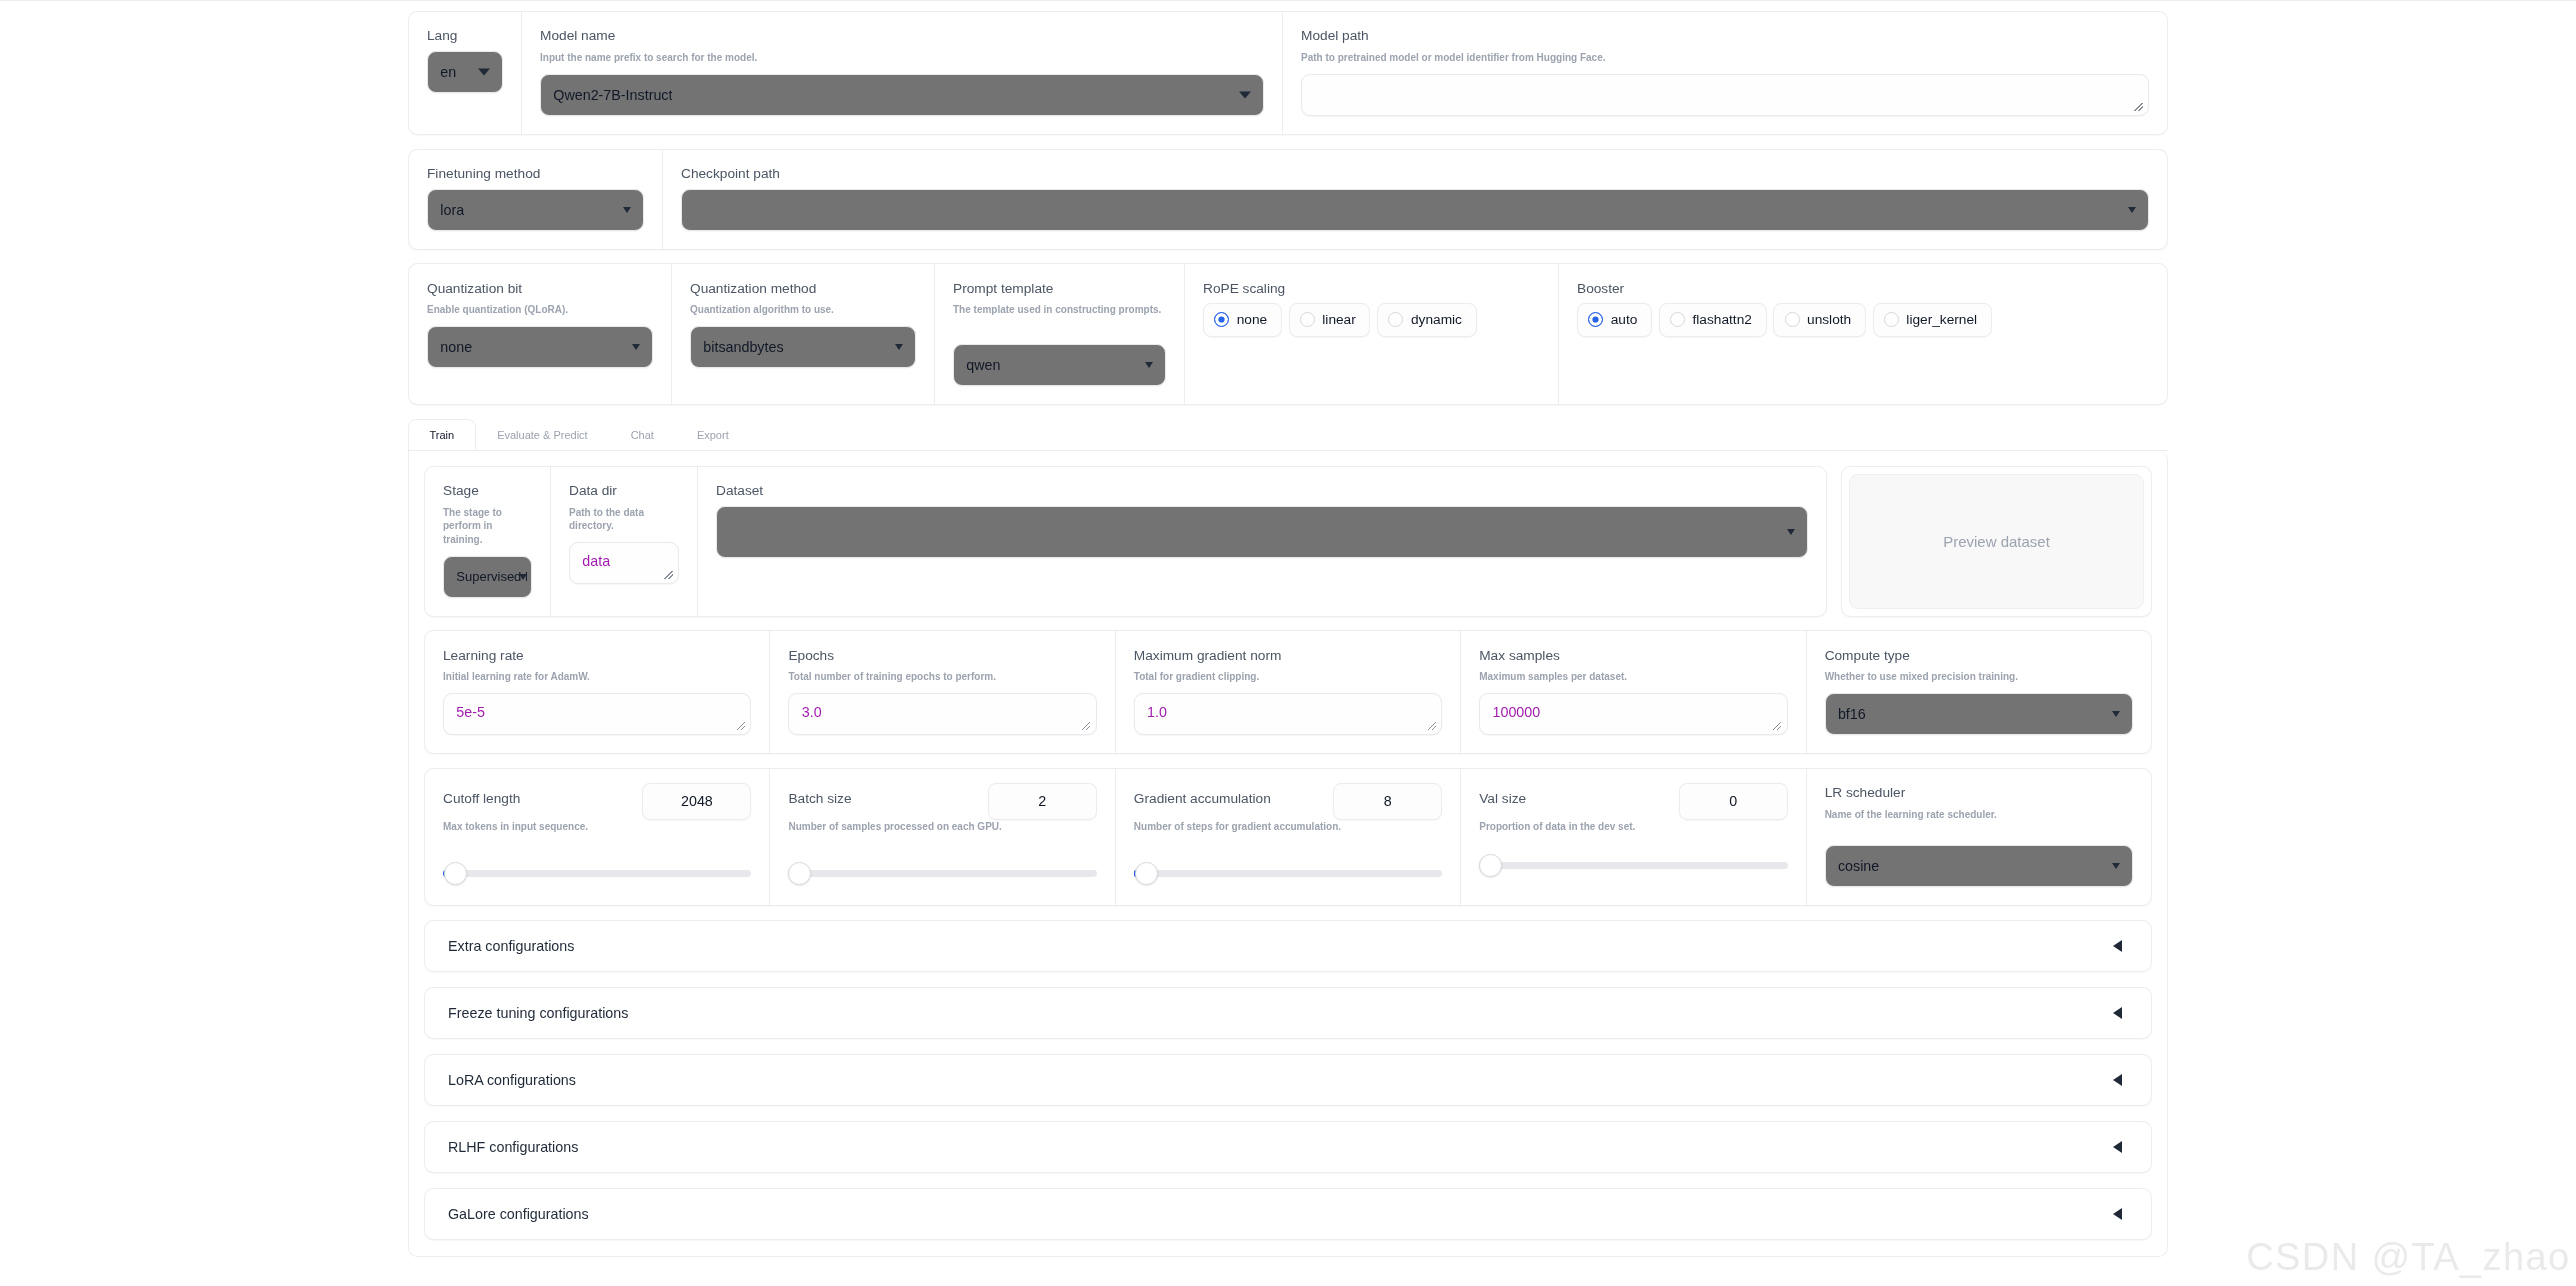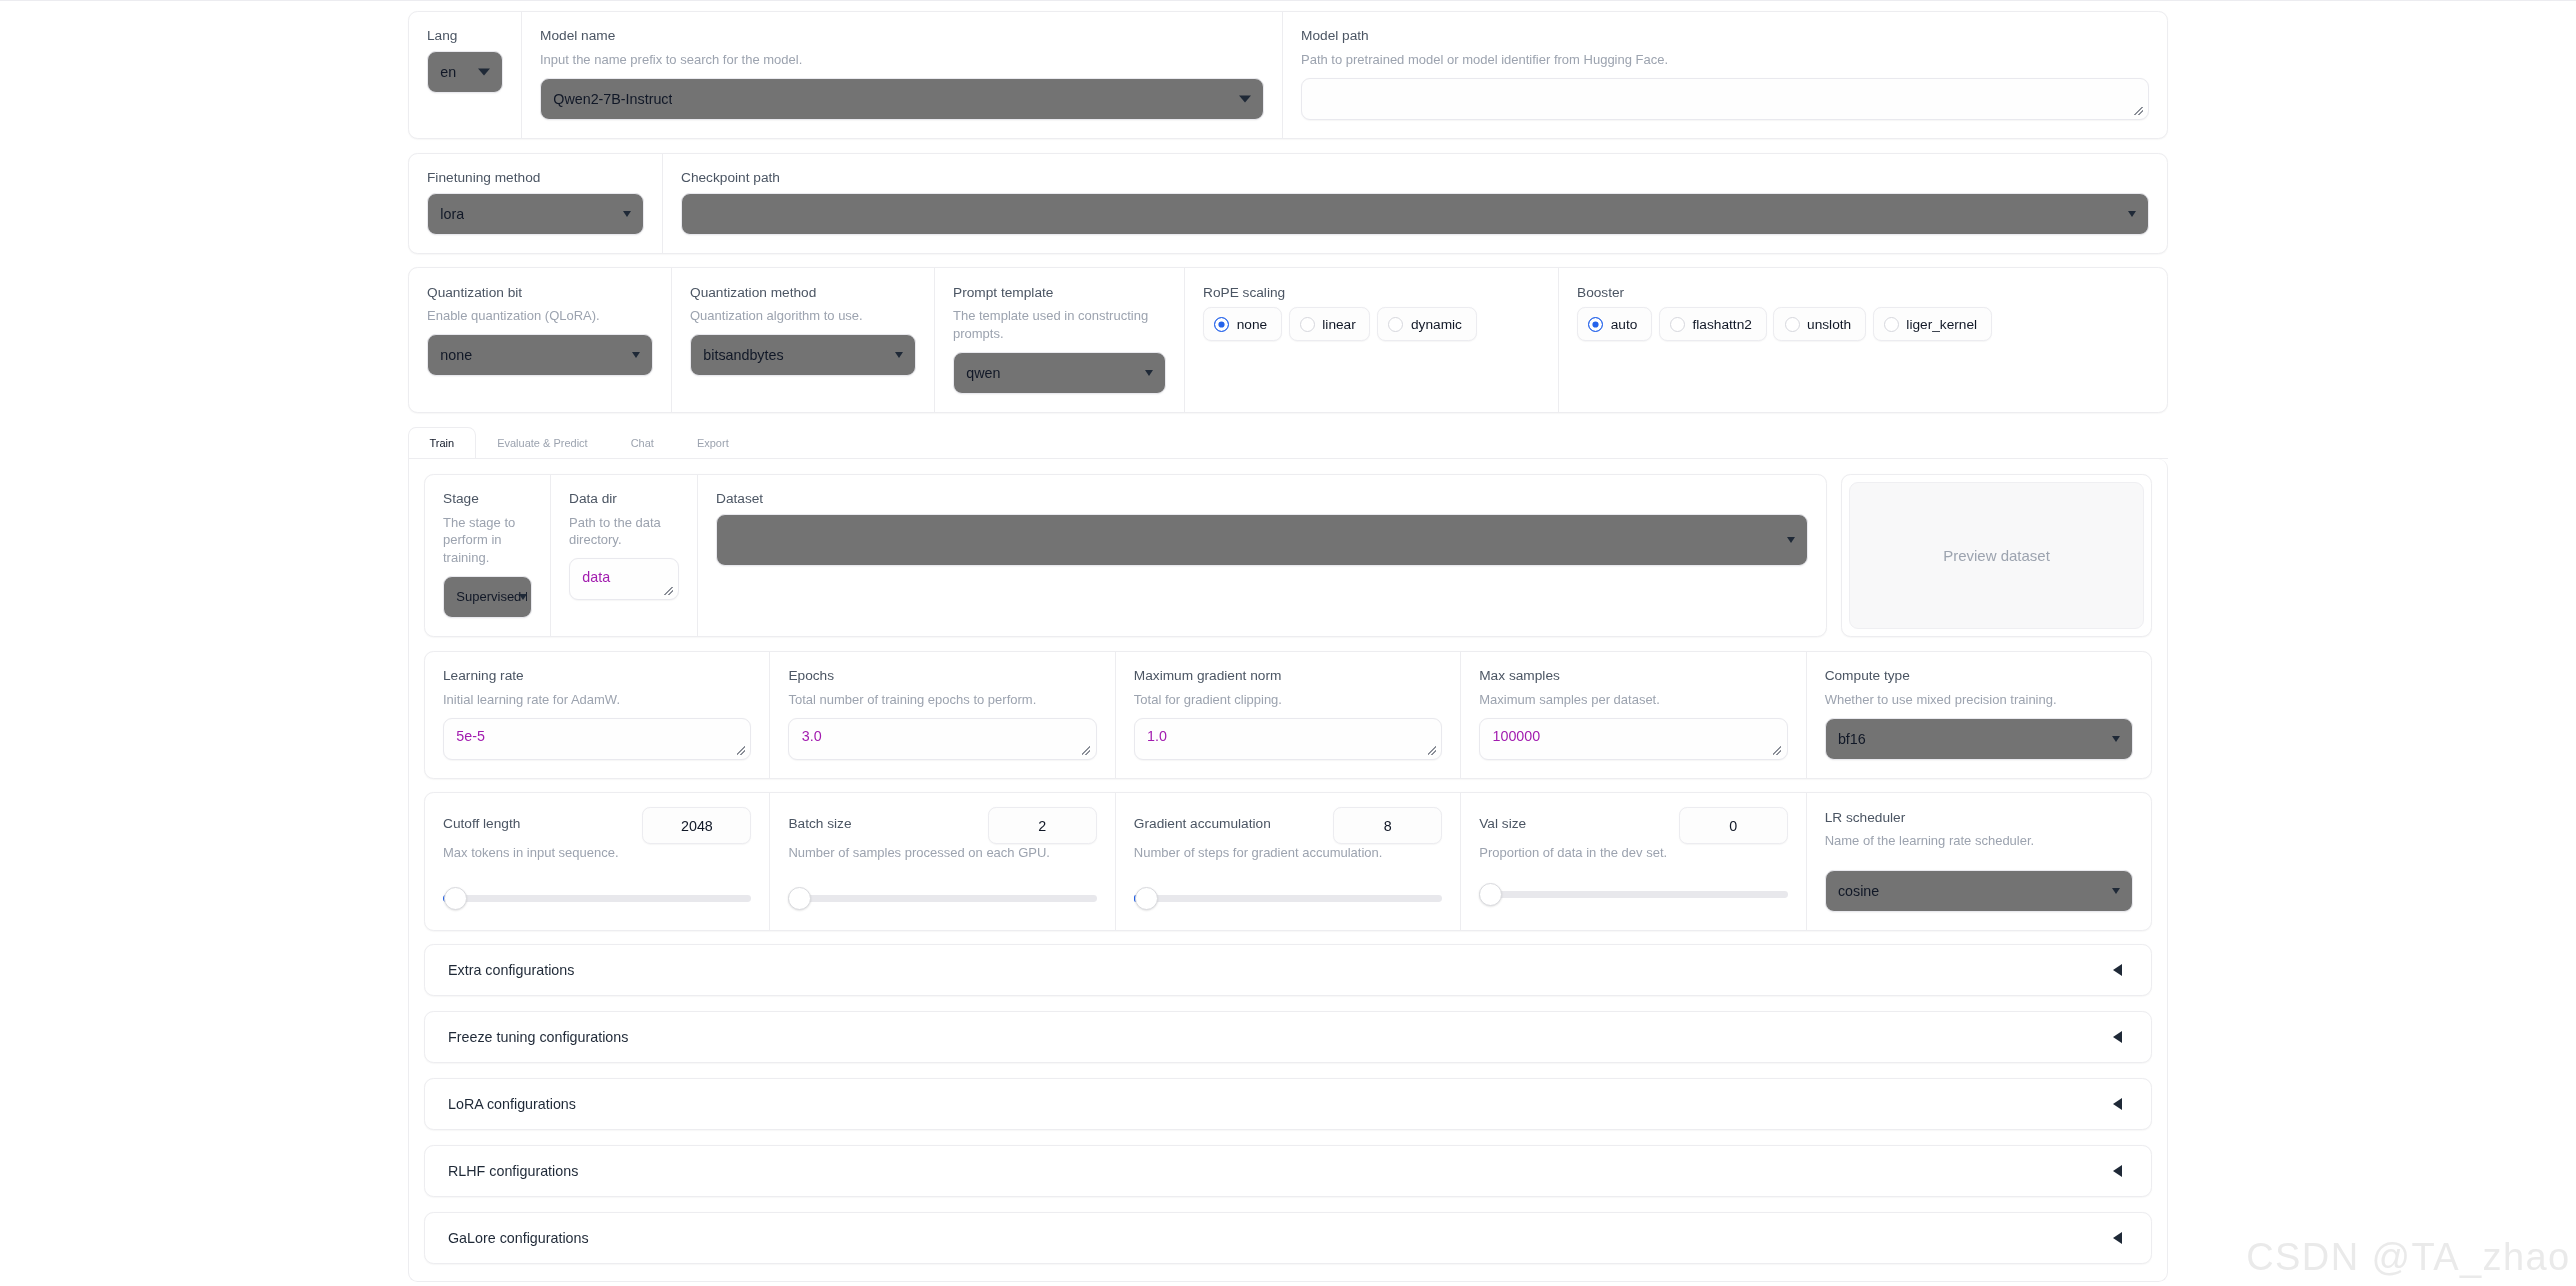--- a/index.html
+++ b/index.html
@@ -37,24 +37,25 @@
   .col:last-child { border-right: none; }
 
   .lbl {
     font-size: 13.7px;
     color: #4b5563;
     line-height: 1.15;
     margin-bottom: 6.8px;
     white-space: nowrap;
   }
   .hint {
-    font-size: 13px;
+    font-size: 10px;
     color: #9ca3af;
     line-height: 1.35;
     margin: 0 0 9.6px 0;
+    font-weight: bold;
   }
   .hint.two { min-height: 31px; }
 
   
   .dd {
     position: relative;
     height: 42px;
     background: #737373;
     border: 0.7px solid #e9e9ee;
     border-radius: 9px;

